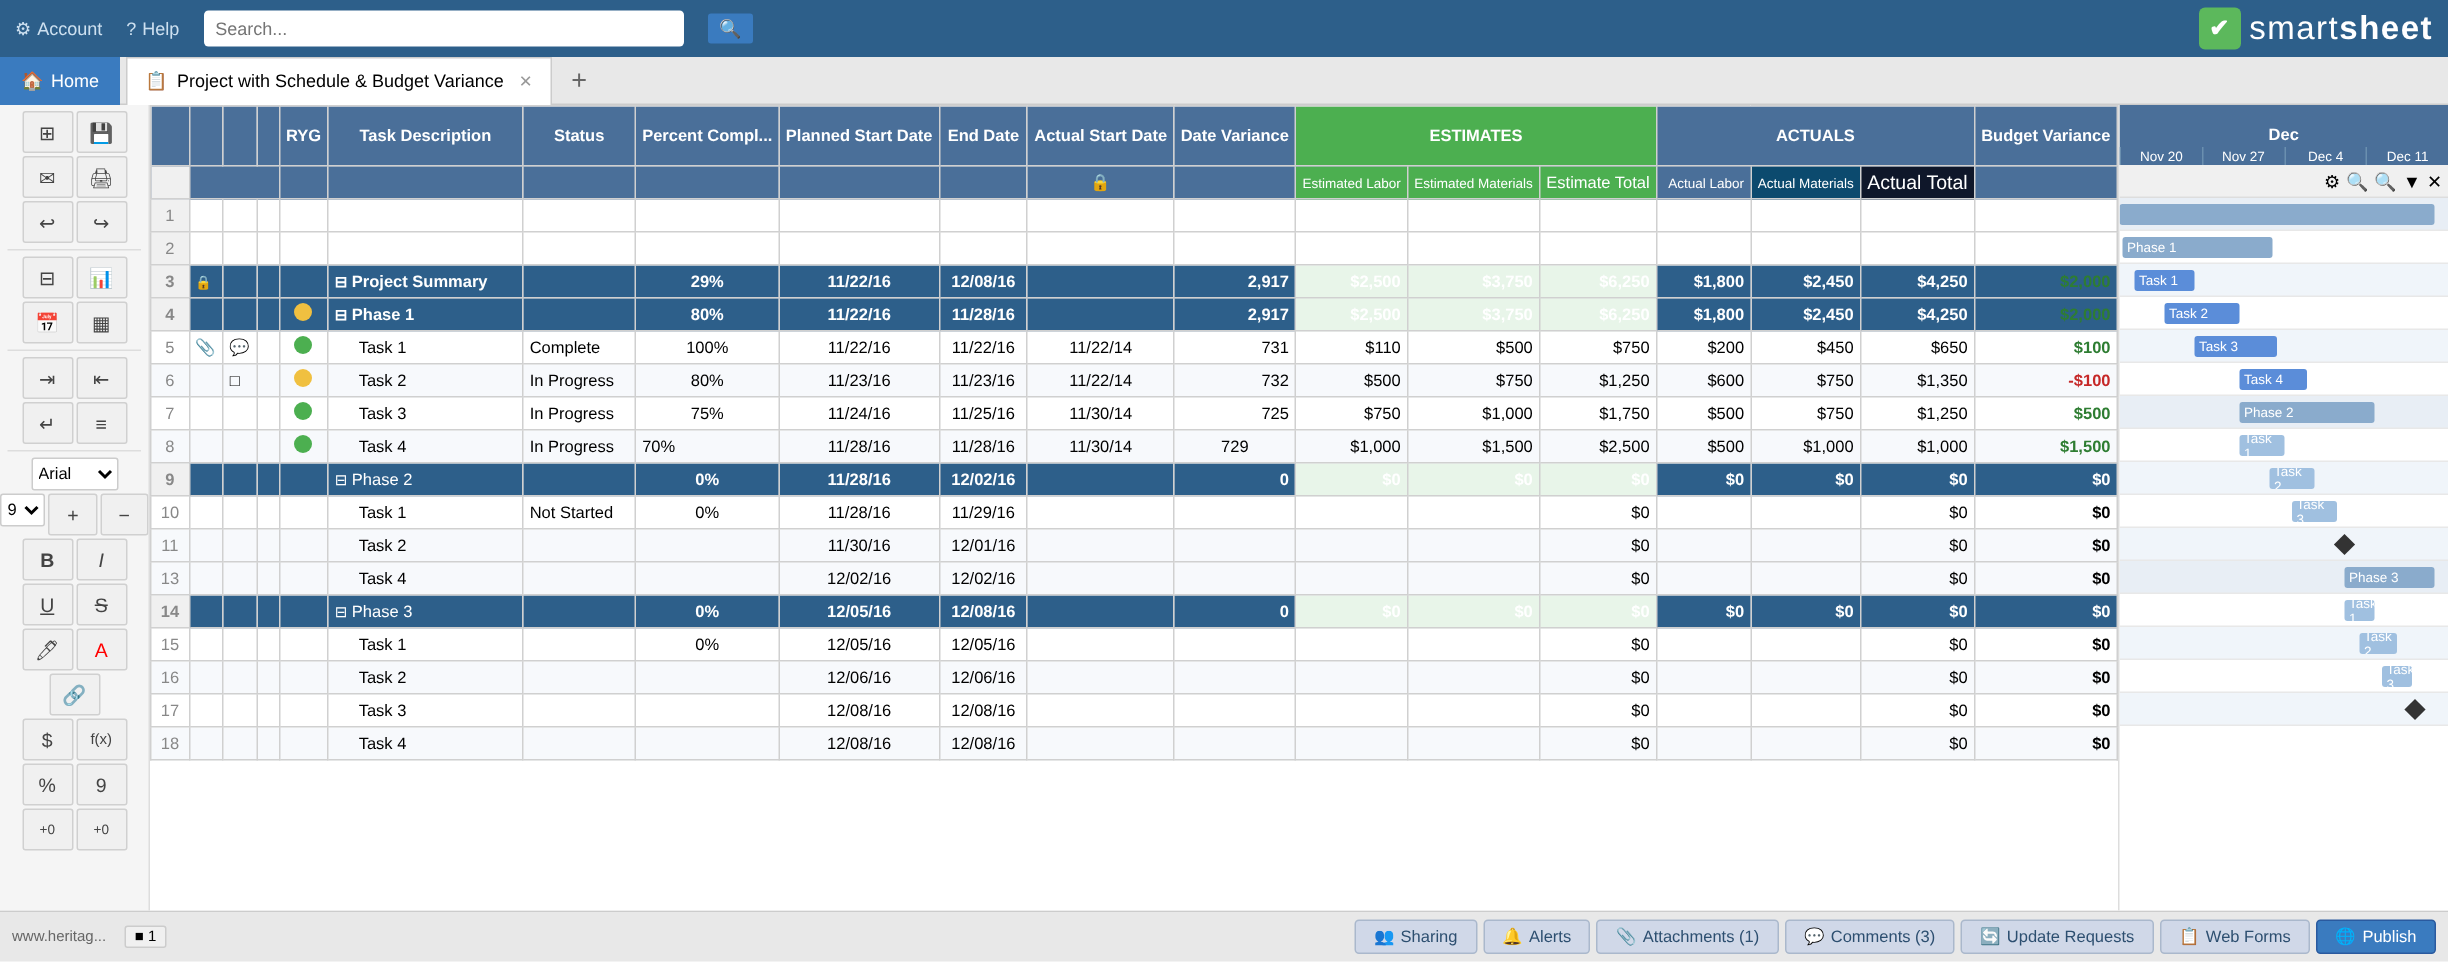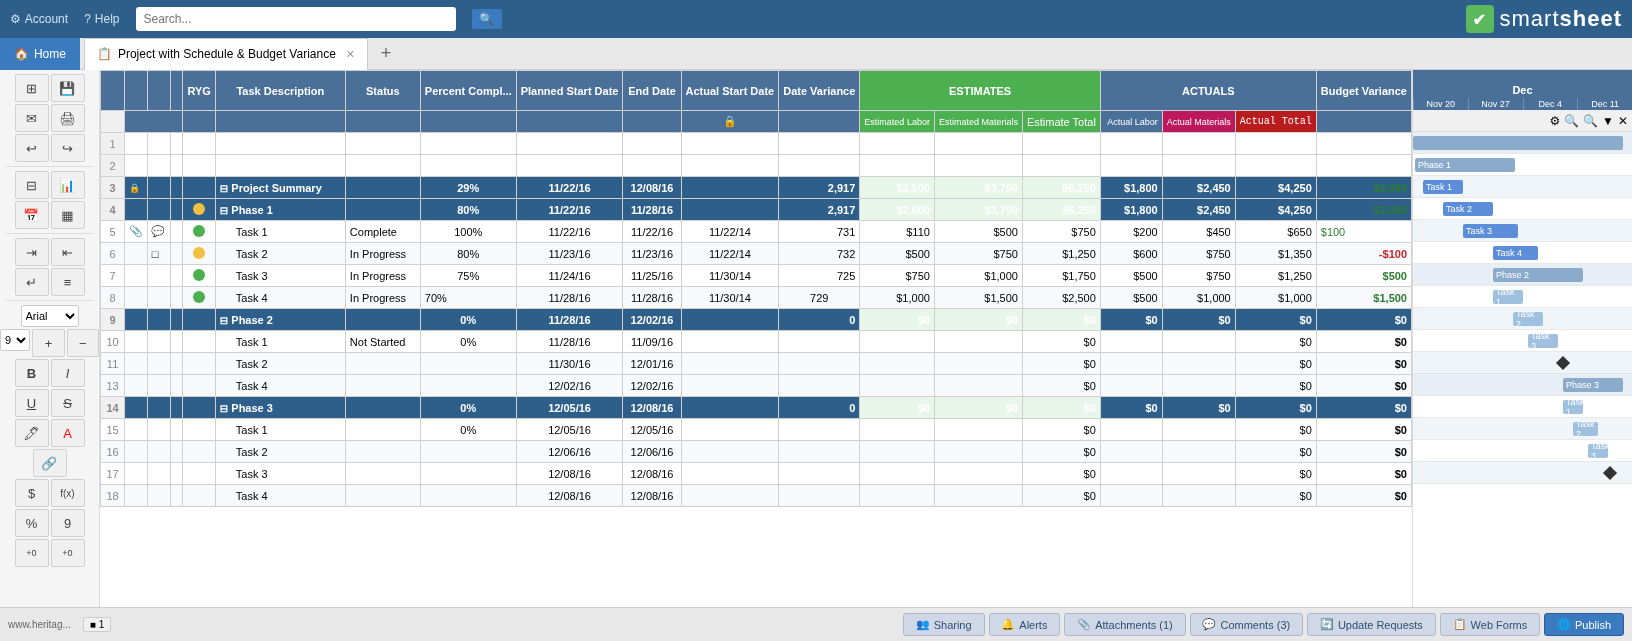--- a/index.html
+++ b/index.html
@@ -420,22 +420,22 @@
           <td></td>
           <td></td>
           <td></td>
           <td></td>
           <td style="text-align:center;">🔒</td>
           <td></td>
           <td class="col-dollar" style="background:#4caf50;color:white;font-size:9px;">Estimated Labor</td>
           <td class="col-dollar" style="background:#4caf50;color:white;font-size:9px;">Estimated Materials</td>
           <td class="col-dollar" style="background:#4caf50;color:white;font-size:11px;margin-top:28px;">Estimate Total</td>
           <td class="col-dollar" style="background:#4a6f99;color:white;font-size:9px;">Actual Labor</td>
-          <td class="col-dollar" style="background:#be185d;color:white;font-size:9px;">Actual Materials</td>
-          <td class="col-dollar" style="background:#b91c1c;color:white;font-size:10px;font-family:Liberation Mono, monospace;">Actual Total</td>
+          <td class="col-dollar" style="background:#0c4a6e;color:white;font-size:9px;">Actual Materials</td>
+          <td class="col-dollar" style="background:#0f172a;color:white;font-size:13px;">Actual Total</td>
           <td></td>
         </tr>
       </thead>
       <tbody id="sheet-tbody">
       <tr>
             <td class="row-num">1</td>
             <td></td>
             <td></td>
             <td></td>
             <td></td>
@@ -529,21 +529,21 @@
             <td class="col-date" style="text-align: center;">11/22/16</td>
             <td class="col-date" style="text-align: center;">11/22/16</td>
             <td class="col-date" style="text-align: center;">11/22/14</td>
             <td class="col-num" style="text-align: right;">731</td>
             <td class="col-dollar" style="text-align: right;">$110</td>
             <td class="col-dollar" style="text-align: right;">$500</td>
             <td class="col-dollar" style="text-align: right;">$750</td>
             <td class="col-dollar" style="text-align: right;">$200</td>
             <td class="col-dollar" style="text-align: right;">$450</td>
             <td class="col-dollar" style="text-align: right;">$650</td>
-            <td class="col-dollar" style="text-align: left; font-weight: normal; color: rgb(46, 125, 50);">$100</td>
+            <td class="col-dollar" style="text-align: right; font-weight: bold; color: rgb(46, 125, 50);">$100</td>
           </tr>
           <tr class="row-alt">
             <td class="row-num">6</td>
             <td style="width: 18px;"></td>
             <td style="width: 18px;">□</td>
             <td style="width: 18px;"></td>
             <td class="col-ryg-cell" style="text-align: center;"><span class="dot-yellow"></span></td>
             <td class="col-task-desc" style="padding-left: 20px;">Task 2</td>
             <td class="col-status">In Progress</td>
             <td class="col-pct" style="text-align: center;">80%</td>
@@ -600,21 +600,21 @@
             <td class="col-dollar" style="text-align: right;">$1,000</td>
             <td class="col-dollar" style="text-align: right;">$1,000</td>
             <td class="col-dollar" style="text-align: right; font-weight: bold; color: rgb(46, 125, 50);">$1,500</td>
           </tr>
           <tr class="row-phase">
             <td class="row-num">9</td>
             <td style="width: 18px; background: rgb(45, 95, 138);"></td>
             <td style="width: 18px; background: rgb(45, 95, 138);"></td>
             <td style="width: 18px; background: rgb(45, 95, 138);"></td>
             <td class="col-ryg-cell" style="text-align: center;"></td>
-            <td class="col-task-desc" style="font-weight: bold;"><span style="font-size:10px;">⊟</span> Phase 2</td>
+            <td class="col-task-desc" style="font-weight: normal;"><span style="font-size:10px;">⊟</span> Phase 2</td>
             <td class="col-status"></td>
             <td class="col-pct" style="text-align: center;">0%</td>
             <td class="col-date" style="text-align: center;">11/28/16</td>
             <td class="col-date" style="text-align: center;">12/02/16</td>
             <td class="col-date" style="text-align: center;"></td>
             <td class="col-num" style="text-align: right;">0</td>
             <td class="col-dollar" style="text-align: right; background: rgb(232, 245, 233);">$0</td>
             <td class="col-dollar" style="text-align: right; background: rgb(232, 245, 233);">$0</td>
             <td class="col-dollar" style="text-align: right; background: rgb(232, 245, 233); font-weight: bold;">$0</td>
             <td class="col-dollar" style="text-align: right;">$0</td>
@@ -625,21 +625,21 @@
           <tr class="row-task">
             <td class="row-num">10</td>
             <td style="width: 18px;"></td>
             <td style="width: 18px;"></td>
             <td style="width: 18px;"></td>
             <td class="col-ryg-cell" style="text-align: center;"></td>
             <td class="col-task-desc" style="padding-left: 20px;">Task 1</td>
             <td class="col-status">Not Started</td>
             <td class="col-pct" style="text-align: center;">0%</td>
             <td class="col-date" style="text-align: center;">11/28/16</td>
-            <td class="col-date" style="text-align: center;">11/09/16</td>
+            <td class="col-date" style="text-align: center;">11/29/16</td>
             <td class="col-date" style="text-align: center;"></td>
             <td class="col-num" style="text-align: right;"></td>
             <td class="col-dollar" style="text-align: right;"></td>
             <td class="col-dollar" style="text-align: right;"></td>
             <td class="col-dollar" style="text-align: right;">$0</td>
             <td class="col-dollar" style="text-align: right;"></td>
             <td class="col-dollar" style="text-align: right;"></td>
             <td class="col-dollar" style="text-align: right;">$0</td>
             <td class="col-dollar" style="text-align: right; font-weight: bold;">$0</td>
           </tr>
@@ -684,21 +684,21 @@
             <td class="col-dollar" style="text-align: right;"></td>
             <td class="col-dollar" style="text-align: right;">$0</td>
             <td class="col-dollar" style="text-align: right; font-weight: bold;">$0</td>
           </tr>
           <tr class="row-phase">
             <td class="row-num">14</td>
             <td style="width: 18px; background: rgb(45, 95, 138);"></td>
             <td style="width: 18px; background: rgb(45, 95, 138);"></td>
             <td style="width: 18px; background: rgb(45, 95, 138);"></td>
             <td class="col-ryg-cell" style="text-align: center;"></td>
-            <td class="col-task-desc" style="font-weight: bold;"><span style="font-size:10px;">⊟</span> Phase 3</td>
+            <td class="col-task-desc" style="font-weight: normal;"><span style="font-size:10px;">⊟</span> Phase 3</td>
             <td class="col-status"></td>
             <td class="col-pct" style="text-align: center;">0%</td>
             <td class="col-date" style="text-align: center;">12/05/16</td>
             <td class="col-date" style="text-align: center;">12/08/16</td>
             <td class="col-date" style="text-align: center;"></td>
             <td class="col-num" style="text-align: right;">0</td>
             <td class="col-dollar" style="text-align: right; background: rgb(232, 245, 233);">$0</td>
             <td class="col-dollar" style="text-align: right; background: rgb(232, 245, 233);">$0</td>
             <td class="col-dollar" style="text-align: right; background: rgb(232, 245, 233); font-weight: bold;">$0</td>
             <td class="col-dollar" style="text-align: right;">$0</td>

